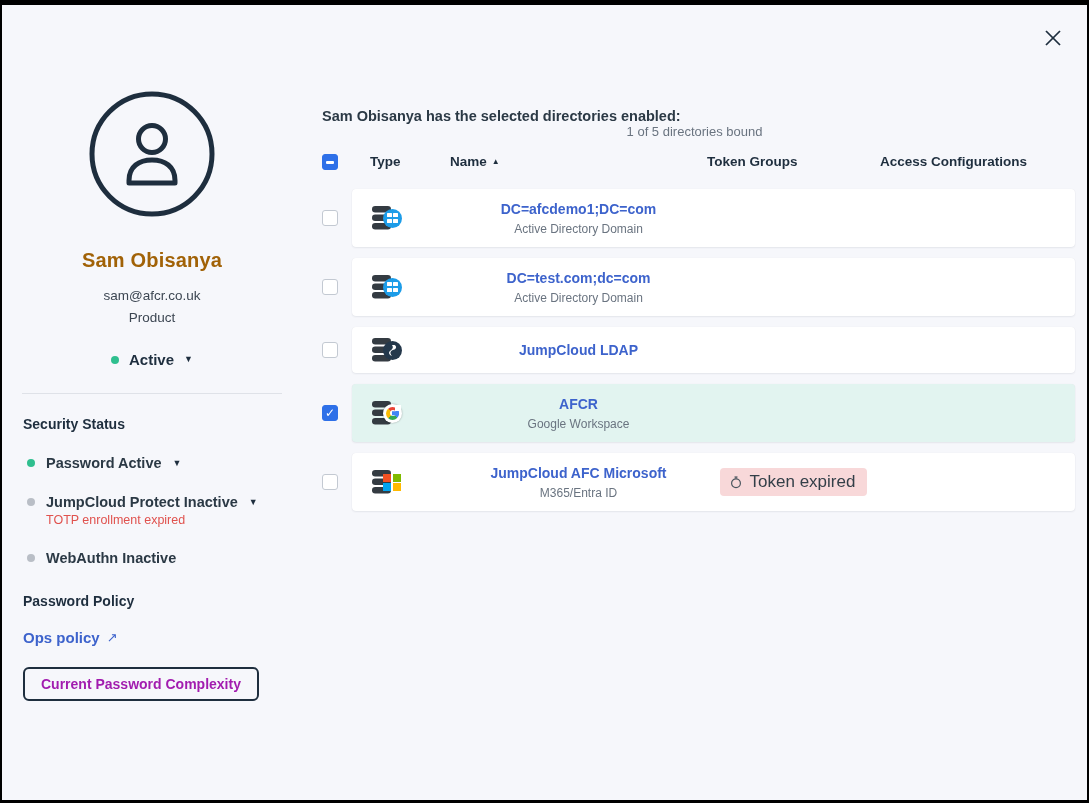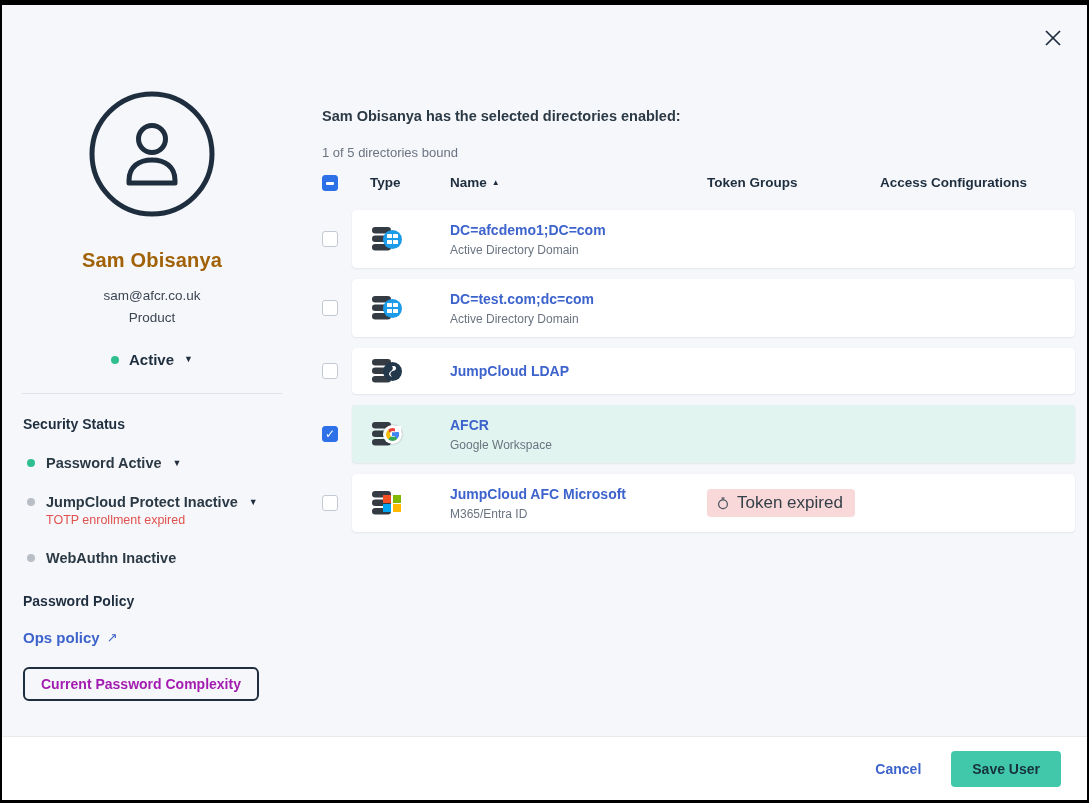--- a/index.html
+++ b/index.html
@@ -40,32 +40,32 @@
                     font-family:inherit; cursor:pointer; }
 
   
   .tabs { display:flex; gap:31px; }
   .tab { font-size:15px; font-weight:bold; color:#5f6b76; padding-bottom:9px; cursor:pointer;
          border-bottom:3px solid transparent; }
   .tab.active { color:#1e2e3e; border-bottom-color:#3ec3ba; }
 
   
   .dir-desc { margin-top:35px; font-size:14.5px; font-weight:bold; color:#2b3945; }
-  .bound-summary { margin-top:21px; text-align:left; font-size:13px; color:#6a7480; padding-right:8px; }
+  .bound-summary { text-align:center; font-size:13px; color:#6a7480; padding-right:8px; }
   .thead { display:flex; align-items:flex-start; margin-top:15px; height:24px; }
   .check-col { width:30px; flex:none; display:flex; align-items:center; }
   .cols { flex:1; display:grid; grid-template-columns:80px 257px 173px 1fr; align-items:center; padding-left:18px; }
   .col-h { font-size:13.5px; font-weight:bold; color:#1e2e3e; display:flex; align-items:center; gap:5px; }
   .sort-arrow { font-size:8px; color:#1e2e3e; }
 
   .row { display:flex; align-items:center; margin-top:11px; }
   .row:first-of-type { margin-top:8px; }
   .card { flex:1; background:#fff; border-radius:4px; min-height:58px; cursor:pointer;
           box-shadow:0 1px 2px rgba(20,30,50,.07), 0 0 1px rgba(20,30,50,.08);
-          display:grid; grid-template-columns:78px 257px 173px 1fr; align-items:center; padding:9px 0 9px 20px; }
+          display:grid; grid-template-columns:78px 257px 173px 1fr; align-items:center; padding:9px 0 9px 20px;text-align:center; }
   .card.short { min-height:46px; }
   .card.selected { background:#e2f4f0; }
   .dir-name { font-size:14px; font-weight:bold; color:#3d63cc; cursor:pointer; }
   .dir-sub  { font-size:12px; color:#6a7480; margin-top:5px; }
 
   
   .cbx { width:16px; height:16px; border-radius:3px; border:1.5px solid #c3c9d2; background:#fff;
          cursor:pointer; position:relative; flex:none; }
   .cbx.checked, .cbx.indeterminate { background:#2e70e8; border-color:#2e70e8; }
   .cbx.indeterminate::after { content:""; position:absolute; left:3px; right:3px; top:6px; height:2.5px;
@@ -342,18 +342,14 @@
               <span>Token expired</span>
             </span>
           </div>
           <div></div>
         </div>
       </div>
 
     </div>
   </div>
 
-  <div class="footer">
-    <button class="cancel-link">Cancel</button>
-    <button class="save-btn">Save User</button>
-  </div>
 
 </div>
 
 </body></html>

